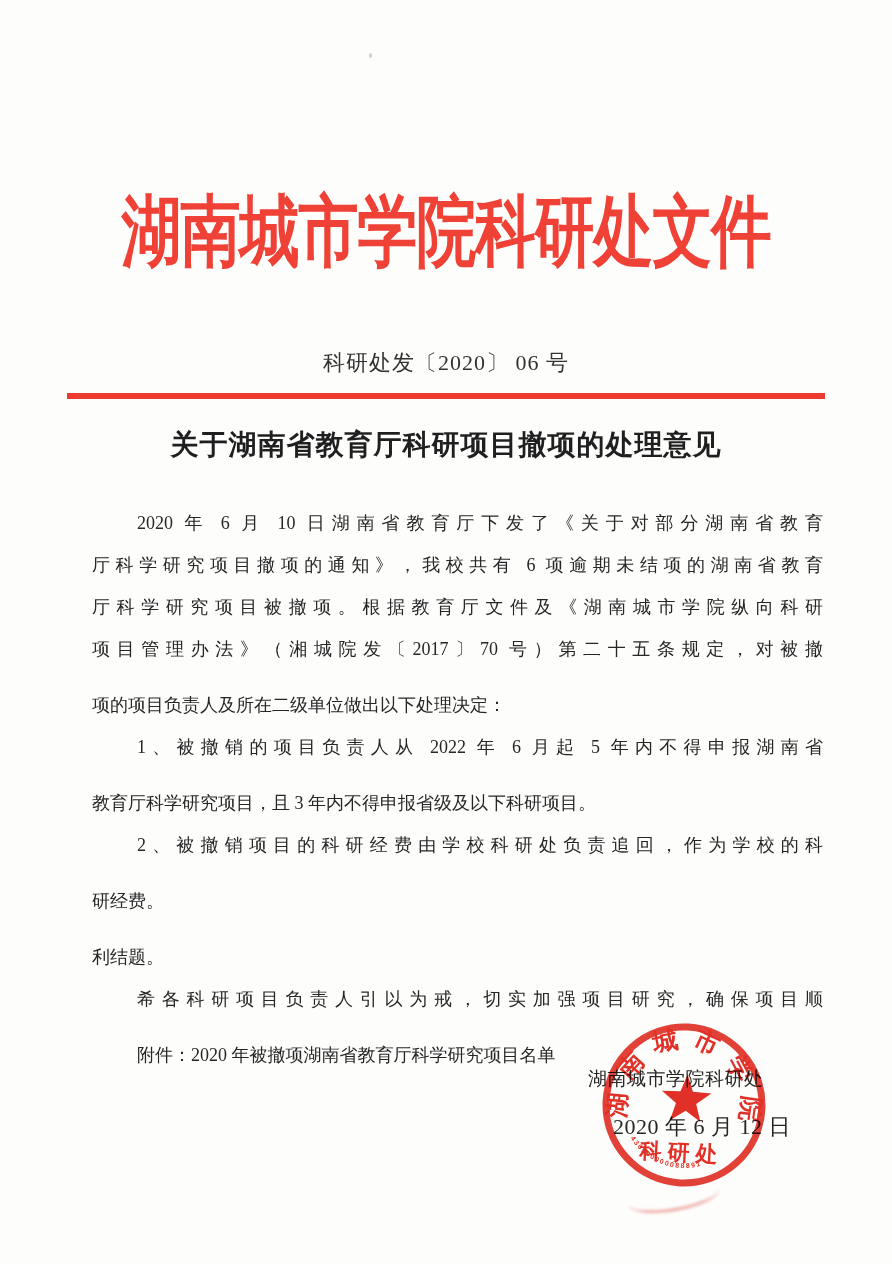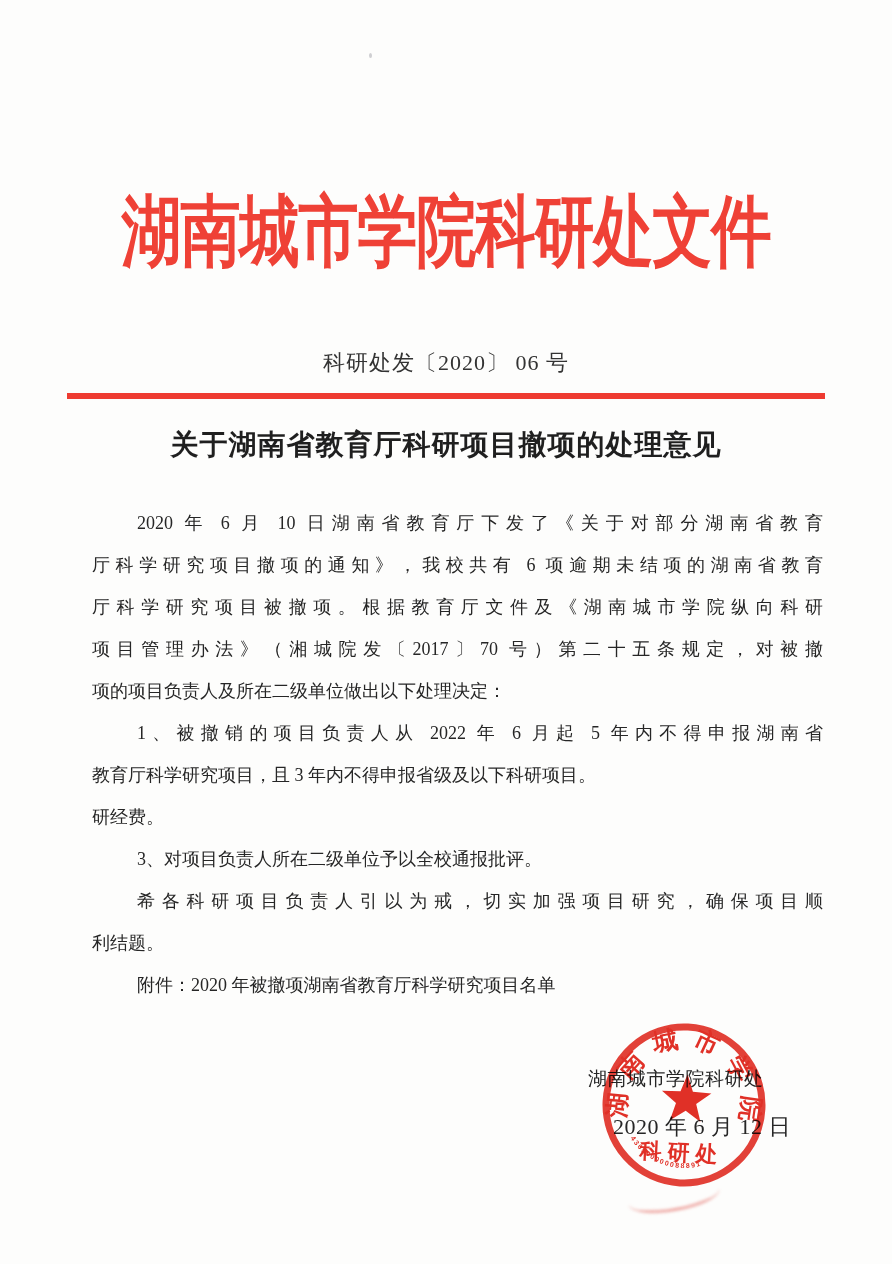--- a/index.html
+++ b/index.html
@@ -58,21 +58,21 @@
     font-size:18px;
     color:#262626;
   }
   .body-block .line {
     height:42px; line-height:42px;
     white-space:nowrap;
     text-align:justify;
     text-align-last:justify;
     overflow:hidden;
   }
-  .body-block .line.para-end { text-align-last:left; }
+  .body-block .line.para-end { text-align-last:left;margin-top:14px; }
   .body-block .line.indent { text-indent:2.5em; }
   .sig-org {
     position:absolute; left:588px; top:1066px;
     font-size:19px; letter-spacing:0.5px;
     color:#262626; white-space:nowrap;
   }
   .sig-date {
     position:absolute; left:613px; top:1112px;
     font-size:22px; letter-spacing:0.5px;
     color:#262626; white-space:nowrap;
@@ -112,24 +112,24 @@
   <div class="doc-title">关于湖南省教育厅科研项目撤项的处理意见</div>
 
   <div class="body-block" id="body-lines">
       <div class="line indent">2020 年 6 月 10 日湖南省教育厅下发了《关于对部分湖南省教育</div>
       <div class="line">厅科学研究项目撤项的通知》，我校共有 6 项逾期未结项的湖南省教育</div>
       <div class="line">厅科学研究项目被撤项。根据教育厅文件及《湖南城市学院纵向科研</div>
       <div class="line">项目管理办法》（湘城院发〔2017〕70 号）第二十五条规定，对被撤</div>
       <div class="line para-end">项的项目负责人及所在二级单位做出以下处理决定：</div>
       <div class="line indent">1、被撤销的项目负责人从 2022 年 6 月起 5 年内不得申报湖南省</div>
       <div class="line para-end">教育厅科学研究项目，且 3 年内不得申报省级及以下科研项目。</div>
+      <div class="line indent">2、被撤销项目的科研经费由学校科研处负责追回，作为学校的科</div>
       <div class="line para-end">研经费。</div>
-      <div class="line indent para-end">3、对项目负责人所在二级单位予以全校通报批评。</div>
+      <div class="line para-end">利结题。</div>
       <div class="line indent">希各科研项目负责人引以为戒，切实加强项目研究，确保项目顺</div>
-      <div class="line para-end">利结题。</div>
       <div class="line indent para-end">附件：2020 年被撤项湖南省教育厅科学研究项目名单</div>
     </div>
 
   <div class="sig-org">湖南城市学院科研处</div>
   <div class="sig-date">2020 年 6 月 12 日</div>
 
   <div class="seal">
     <svg viewBox="0 0 170 170" width="170" height="170" xmlns="http://www.w3.org/2000/svg">
       <circle cx="85" cy="85" r="78" fill="none" stroke="#e1251b" stroke-width="7" opacity="0.92"></circle>
       <path id="ringPath" d="M 29.8 102.9 A 58 58 0 1 1 140.2 102.9" fill="none"></path>

